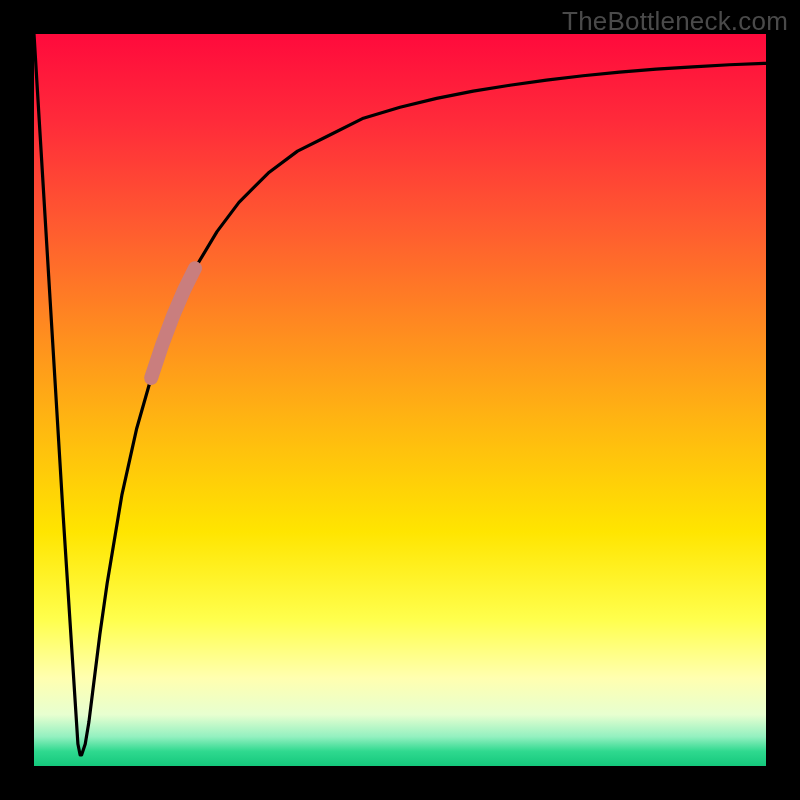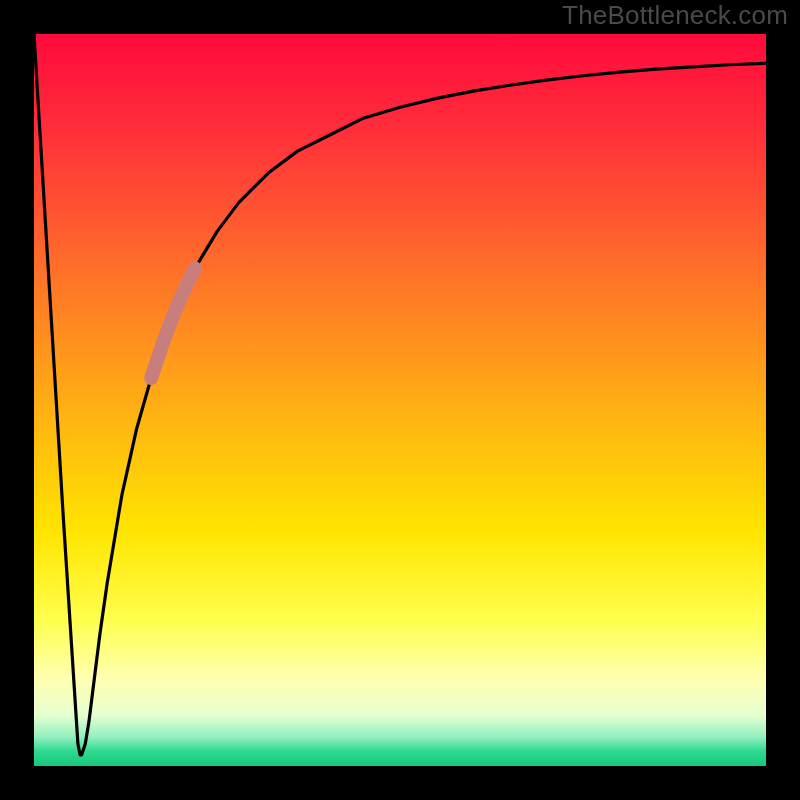--- a/index.html
+++ b/index.html
@@ -10,21 +10,21 @@
     background: #000;
     overflow: hidden;
   }
   .wrap {
     position: relative;
     width: 800px;
     height: 800px;
   }
   .attribution {
     position: absolute;
-    top: 0;
+    top: 6px;
     right: 12px;
     font-family: Arial, Helvetica, sans-serif;
     font-size: 26px;
     color: #4a4a4a;
     letter-spacing: 0.2px;
     z-index: 3;
     user-select: none;
   }
   .plot-area {
     position: absolute;

